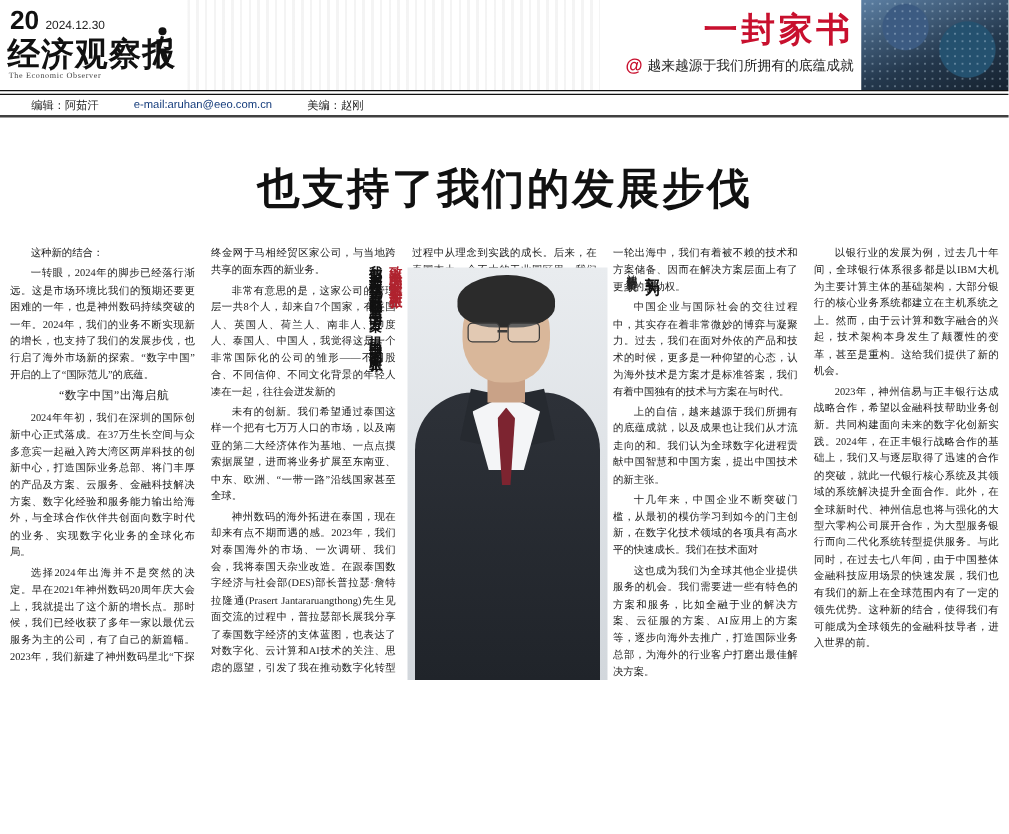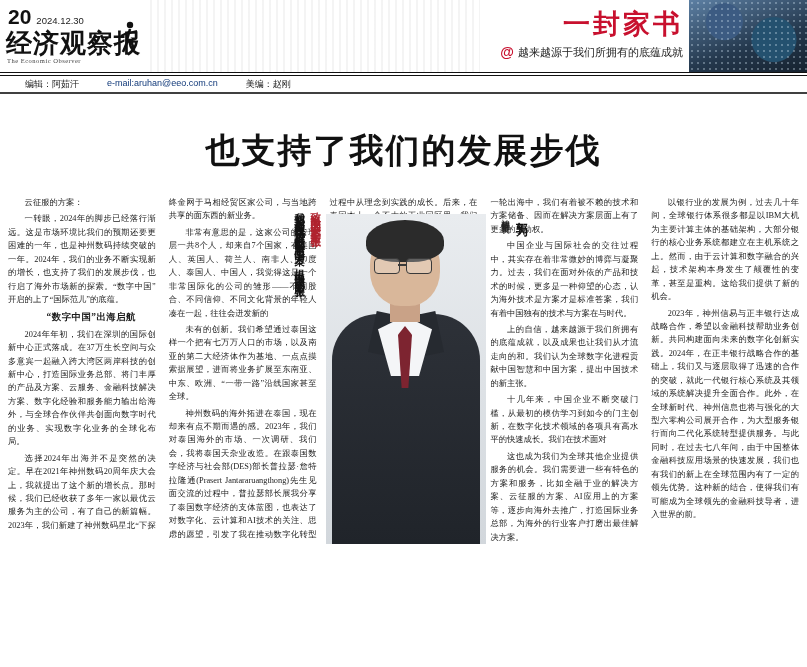--- a/index.html
+++ b/index.html
@@ -124,21 +124,21 @@
     column-gap:13px;
     column-rule:none;
     font-size:8.3px;
     line-height:1.62;
     text-align:justify;
     height:492px;
     color:#1b1b1b;
   }
   .cols p{margin:0 0 3px 0;text-indent:2em;}
   .sub-head{
-    font-weight:bold;
+    font-weight:normal;
     text-align:center;
     font-size:9.4px;
     margin:5px 0 3px 0;
     text-indent:0;
     letter-spacing:.5px;
   }
   .greet{text-indent:0;}
   
   .photo-block{
     position:absolute;
@@ -263,21 +263,21 @@
     <span>编辑：阿茹汗</span>
     <span class="mail">e-mail:aruhan@eeo.com.cn</span>
     <span>美编：赵刚</span>
   </div>
 </div>
 
 <div class="headline">也支持了我们的发展步伐</div>
 
 <div class="body-wrap">
   <div class="cols" id="cols">
-      <p class="greet">云征服的方案：</p>
+      <p class="greet">这种新的结合：</p>
       <p class="">一转眼，2024年的脚步已经落行渐远。这是市场环境比我们的预期还要更困难的一年，也是神州数码持续突破的一年。2024年，我们的业务不断实现新的增长，也支持了我们的发展步伐，也行启了海外市场新的探索。“数字中国”开启的上了“国际范儿”的底蕴。</p>
       <p class="sub-head">“数字中国”出海启航</p>
       <p class="">2024年年初，我们在深圳的国际创新中心正式落成。在37万生长空间与众多意宾一起融入跨大湾区两岸科技的创新中心，打造国际业务总部、将门丰厚的产品及方案、云服务、金融科技解决方案、数字化经验和服务能力输出给海外，与全球合作伙伴共创面向数字时代的业务、实现数字化业务的全球化布局。</p>
       <p class="">选择2024年出海并不是突然的决定。早在2021年神州数码20周年庆大会上，我就提出了这个新的增长点。那时候，我们已经收获了多年一家以最优云服务为主的公司，有了自己的新篇幅。2023年，我们新建了神州数码星北“下探终金网于马相经贸区家公司，与当地跨共享的面东西的新业务。</p>
       <p class="">非常有意思的是，这家公司的管理层一共8个人，却来自7个国家，有美国人、英国人、荷兰人、南非人、印度人、泰国人、中国人，我觉得这是一个非常国际化的公司的雏形——不同股合、不同信仰、不同文化背景的年轻人凑在一起，往往会迸发新的</p>
       <p class="">未有的创新。我们希望通过泰国这样一个把有七万万人口的市场，以及南亚的第二大经济体作为基地、一点点摸索据展望，进而将业务扩展至东南亚、中东、欧洲、“一带一路”沿线国家甚至全球。</p>
       <p class="">神州数码的海外拓进在泰国，现在却来有点不期而遇的感。2023年，我们对泰国海外的市场、一次调研、我们会，我将泰国天杂业改造。在跟泰国数字经济与社会部(DES)部长普拉瑟·詹特拉隆通(Prasert Jantararuangthong)先生见面交流的过程中，普拉瑟部长展我分享了泰国数字经济的支体蓝图，也表达了对数字化、云计算和AI技术的关注、思虑的愿望，引发了我在推动数字化转型过程中从理念到实践的成长。后来，在泰国本土一个不大的工业园区里，我们发现已经有400家中国企业在此聚集了。地铁伙伴告诉我，在中国银行泰国分行开户的中资企业已经有1400家，这些企业不仅需要进行数字化转型，更在愿拟数效数字化服务。以及这一点就可以看出，中国企业出海已经是大势所趋，我们也了常需求的即望。</p>
       <p class="">2024年3月，我跟泰国数字经济与社会部签署MOU（备忘录），就为了泰国政府推动数字经济发展、云计算、数字化基础设施建设、大数据中心、数字化人才培养、人工智能等领域及制的更密伙伴。</p>
       <p class="sub-head">数字时代出海，依然独特方案</p>
       <p class="">改革开放以来，中国企业“走出去”已经走过40多年的历程。而我们</p>

